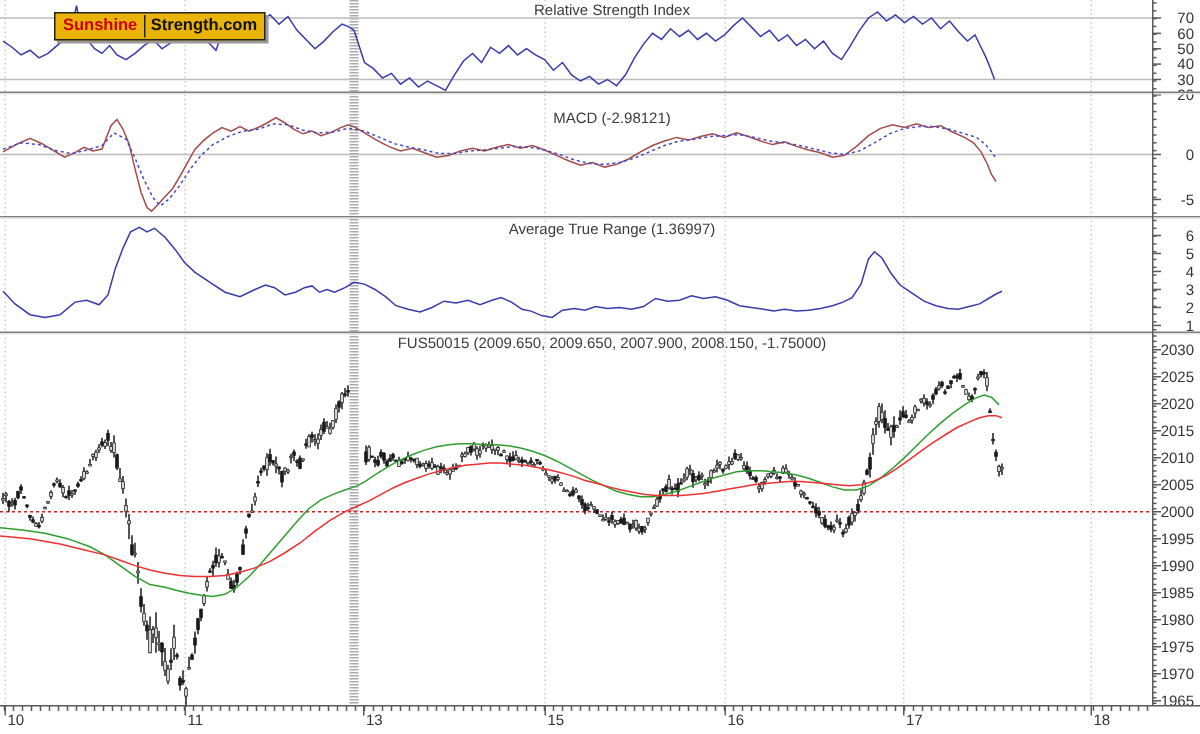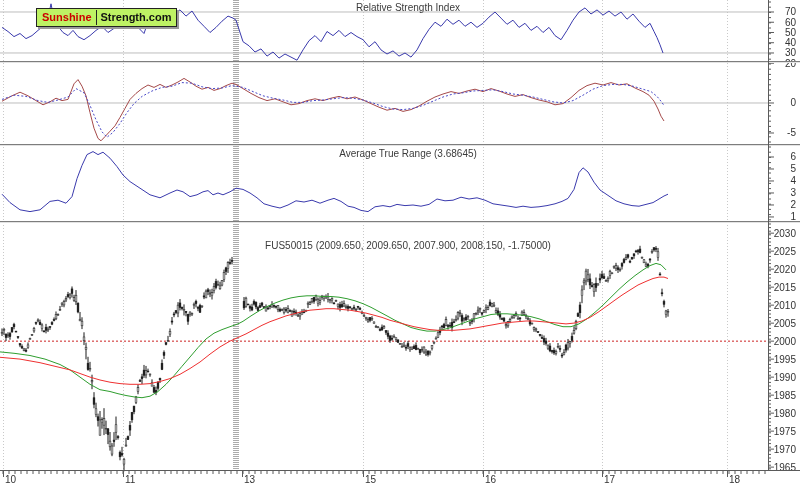--- a/index.html
+++ b/index.html
@@ -2,22 +2,22 @@
 <html><head>
 <meta charset="utf-8">
 <style>
   html,body{margin:0;padding:0;background:#fff;}
   body{width:800px;height:489px;overflow:hidden;position:relative;
        font-family:"Liberation Sans","DejaVu Sans",sans-serif;}
   #stage{position:absolute;left:0;top:0;width:800px;height:489px;}
   svg{position:absolute;left:0;top:0;}
   .panel-title{position:absolute;left:0;width:768px;text-align:center;
        font-size:10px;color:#3b3b3b;pointer-events:none;white-space:nowrap;padding-left:24px;}
-  .t-rsi{top:2px;} .t-macd{top:74px;} .t-atr{top:148px;} .t-price{top:240px;}
-  .logo{position:absolute;left:36px;top:8px;background:#bef264;border:1px solid #222;
+  .t-rsi{top:2px;} .t-macd{top:74px;} .t-atr{top:148px;} .t-price{top:224px;}
+  .logo{position:absolute;left:36px;top:8px;background:#eab308;border:1px solid #222;
        box-shadow:2px 2px 0 #9a9a9a;padding:1px 5px;font-size:11px;font-weight:bold;
        display:flex;align-items:center;line-height:15px;}
   .logo .red{color:#cc0000;padding-right:4px;border-right:1px solid #222;}
   .logo .blk{color:#111;padding-left:4px;}
 </style>
 </head>
 <body>
 
 <div id="stage">
   <svg id="c" width="800" height="489">
@@ -1038,19 +1038,20 @@
         <text x="365" y="483" text-anchor="start" font-size="10" fill="#333333">15</text>
         <line x1="483.5" y1="470" x2="483.5" y2="477" stroke="#5a5a5a" stroke-width="1"></line>
         <text x="485" y="483" text-anchor="start" font-size="10" fill="#333333">16</text>
         <line x1="602.5" y1="470" x2="602.5" y2="477" stroke="#5a5a5a" stroke-width="1"></line>
         <text x="604" y="483" text-anchor="start" font-size="10" fill="#333333">17</text>
         <line x1="727.5" y1="470" x2="727.5" y2="477" stroke="#5a5a5a" stroke-width="1"></line>
         <text x="729" y="483" text-anchor="start" font-size="10" fill="#333333">18</text>
       </g>
     </svg>
   <div class="panel-title t-rsi">Relative Strength Index</div>
-  <div class="panel-title t-atr">Average True Range (3.68645)</div>
+  <div class="panel-title t-macd">MACD (-2.98121)</div>
+  <div class="panel-title t-atr">Average True Range (1.36997)</div>
   <div class="panel-title t-price">FUS50015 (2009.650, 2009.650, 2007.900, 2008.150, -1.75000)</div>
   <div class="logo">
     <span class="red">Sunshine</span>
     <span class="blk">Strength.com</span>
   </div>
 </div>
 
 </body></html>

